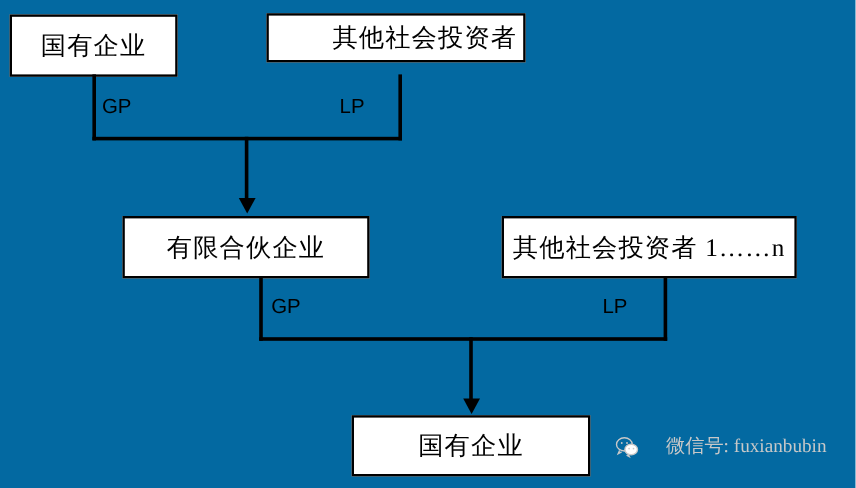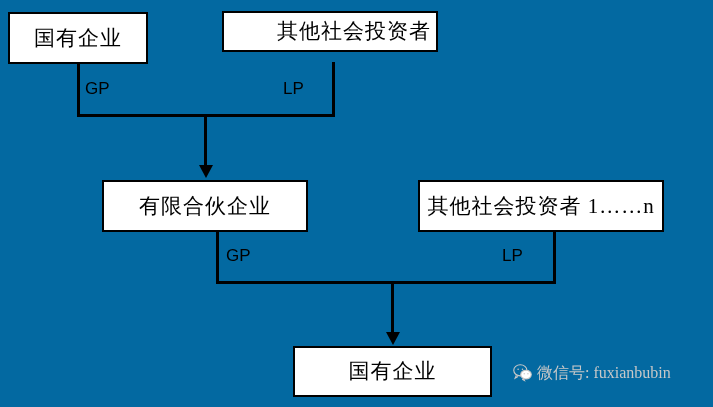--- a/index.html
+++ b/index.html
@@ -54,21 +54,21 @@
     width: 0;
     height: 0;
     border-left: 7px solid transparent;
     border-right: 7px solid transparent;
     border-top: 13px solid #000000;
   }
   .watermark {
     position: absolute;
     display: flex;
     align-items: center;
-    gap: 4px;
+    gap: 22px;
     color: #c8c8c8;
     font-family: "Liberation Serif", serif;
     font-size: 16px;
     line-height: 1;
     white-space: nowrap;
   }
   .wechat-icon {
     display: block;
     width: 21px;
     height: 21px;

